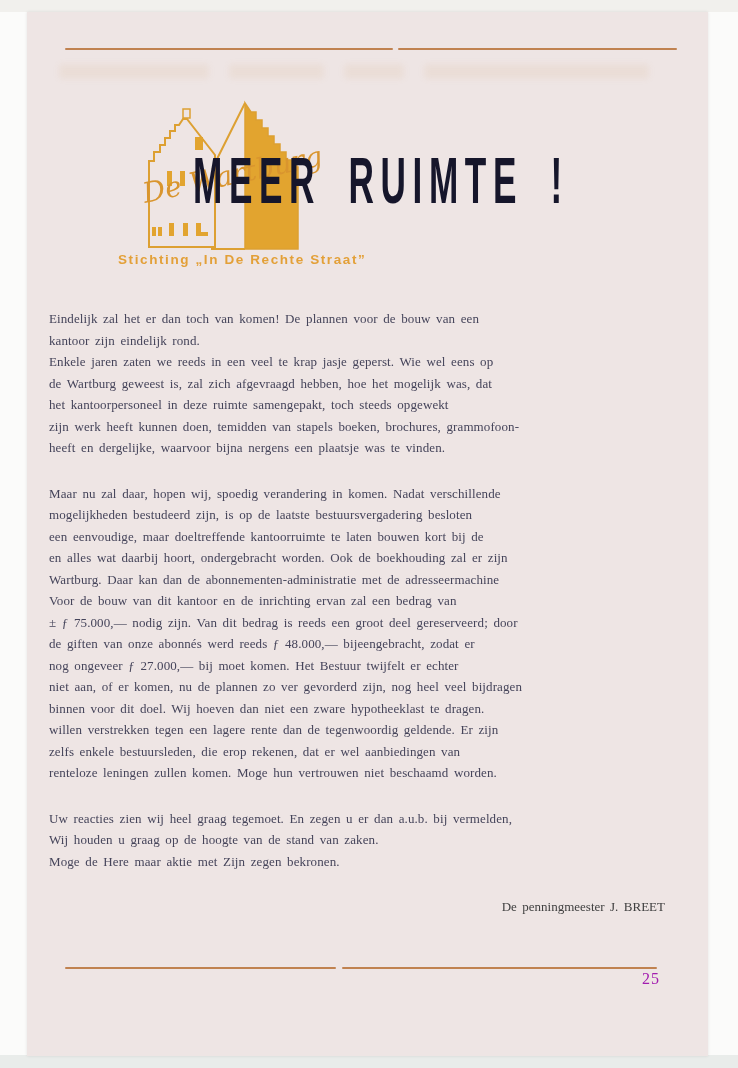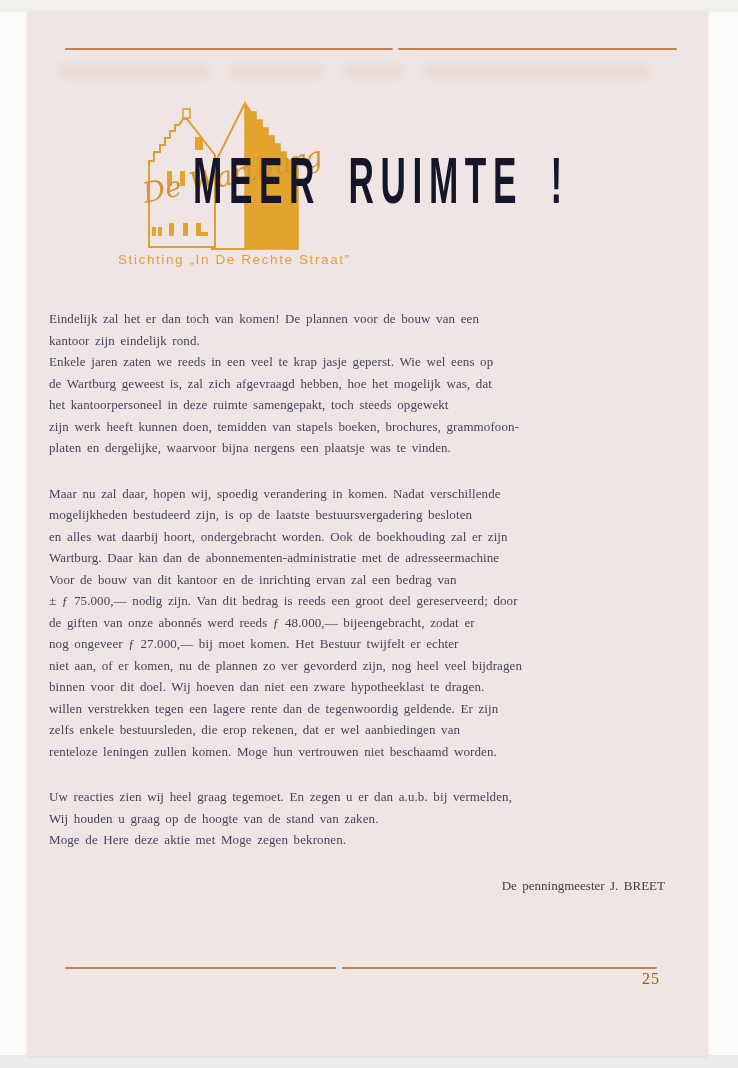--- a/index.html
+++ b/index.html
@@ -38,39 +38,39 @@
   .title{
     position:absolute;left:166px;top:137px;z-index:2;
     font-family:"Liberation Sans", sans-serif;font-weight:bold;
     font-size:64px;line-height:64px;color:#16162b;
     letter-spacing:12px;word-spacing:20px;white-space:nowrap;
     transform:scaleX(.55);transform-origin:left top;
   }
 
   .org{
     position:absolute;left:91px;top:240px;z-index:2;
-    font-family:"Liberation Sans", sans-serif;font-weight:normal;
+    font-family:"Liberation Sans", sans-serif;font-weight:bold;
     font-size:13.5px;color:#e3a038;letter-spacing:1.6px;white-space:nowrap;
   }
 
   .body-text{
     position:absolute;left:22px;top:272px;width:616px;
     color:#45445a;font-size:13px;margin-top:24px;
   }
   .para{margin:0 0 24px 0;}
   .para:last-of-type{margin-bottom:2px;}
   .line{line-height:21.5px;white-space:nowrap;word-spacing:2.2px;letter-spacing:.1px;}
   .signature{
     text-align:right;line-height:22px;word-spacing:2.2px;
     margin-top:4px;color:#404040;
   }
 
   .pageno{
     position:absolute;left:555px;top:958px;width:78px;text-align:right;
-    font-size:16px;color:#a16207;letter-spacing:1px;
+    font-size:16px;color:#a21caf;letter-spacing:1px;
   }
 </style>
 </head>
 <body>
 
 <div class="edge-strip edge-top"></div>
 <div class="edge-strip edge-bottom"></div>
 
 <div class="page">
 
@@ -118,41 +118,42 @@
 
   <div class="body-text">
 
     <div class="para">
         <div class="line">Eindelijk zal het er dan toch van komen! De plannen voor de bouw van een</div>
         <div class="line">kantoor zijn eindelijk rond.</div>
         <div class="line">Enkele jaren zaten we reeds in een veel te krap jasje geperst. Wie wel eens op</div>
         <div class="line">de Wartburg geweest is, zal zich afgevraagd hebben, hoe het mogelijk was, dat</div>
         <div class="line">het kantoorpersoneel in deze ruimte samengepakt, toch steeds opgewekt</div>
         <div class="line">zijn werk heeft kunnen doen, temidden van stapels boeken, brochures, grammofoon-</div>
-        <div class="line">platen en dergelijke, waarvoor bijna nergens een plaatsje was te vinden.</div>
+        <div class="line">heeft en dergelijke, waarvoor bijna nergens een plaatsje was te vinden.</div>
       </div>
       <div class="para">
         <div class="line">Maar nu zal daar, hopen wij, spoedig verandering in komen. Nadat verschillende</div>
         <div class="line">mogelijkheden bestudeerd zijn, is op de laatste bestuursvergadering besloten</div>
+        <div class="line">een eenvoudige, maar doeltreffende kantoorruimte te laten bouwen kort bij de</div>
         <div class="line">en alles wat daarbij hoort, ondergebracht worden. Ook de boekhouding zal er zijn</div>
         <div class="line">Wartburg. Daar kan dan de abonnementen-administratie met de adresseermachine</div>
         <div class="line">Voor de bouw van dit kantoor en de inrichting ervan zal een bedrag van</div>
         <div class="line">± ƒ 75.000,— nodig zijn. Van dit bedrag is reeds een groot deel gereserveerd; door</div>
         <div class="line">de giften van onze abonnés werd reeds ƒ 48.000,— bijeengebracht, zodat er</div>
         <div class="line">nog ongeveer ƒ 27.000,— bij moet komen. Het Bestuur twijfelt er echter</div>
         <div class="line">niet aan, of er komen, nu de plannen zo ver gevorderd zijn, nog heel veel bijdragen</div>
         <div class="line">binnen voor dit doel. Wij hoeven dan niet een zware hypotheeklast te dragen.</div>
         <div class="line">willen verstrekken tegen een lagere rente dan de tegenwoordig geldende. Er zijn</div>
         <div class="line">zelfs enkele bestuursleden, die erop rekenen, dat er wel aanbiedingen van</div>
         <div class="line">renteloze leningen zullen komen. Moge hun vertrouwen niet beschaamd worden.</div>
       </div>
       <div class="para">
         <div class="line">Uw reacties zien wij heel graag tegemoet. En zegen u er dan a.u.b. bij vermelden,</div>
         <div class="line">Wij houden u graag op de hoogte van de stand van zaken.</div>
-        <div class="line">Moge de Here deze aktie met Moge zegen bekronen.</div>
+        <div class="line">Moge de Here maar aktie met Zijn zegen bekronen.</div>
       </div>
       <div class="signature">De penningmeester J. BREET</div>
   </div>
 
   <div class="bottom-rule">
     <span class="rule-seg s1"></span>
     <span class="rule-seg s2"></span>
   </div>
 
   <div class="pageno">25</div>

